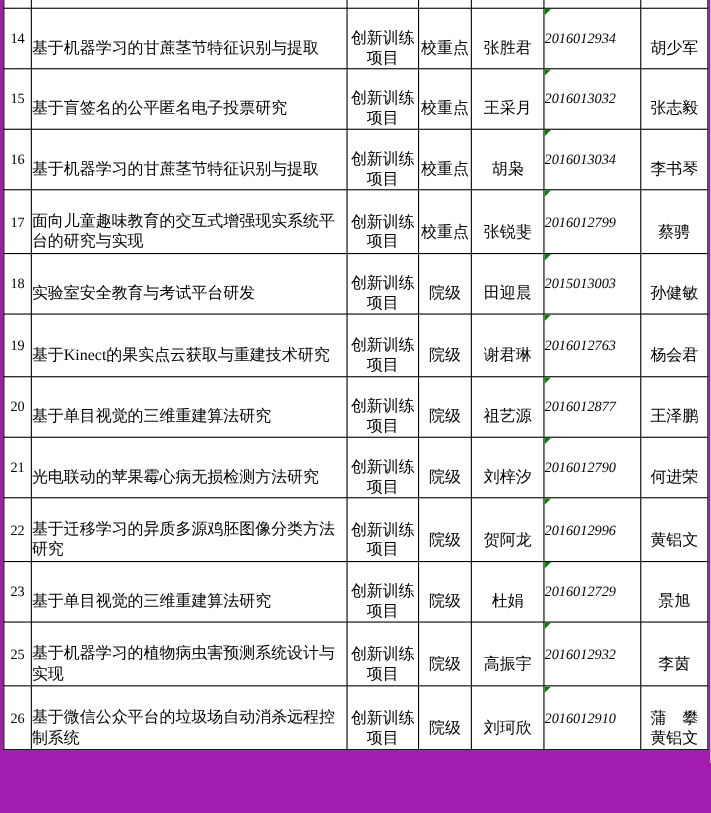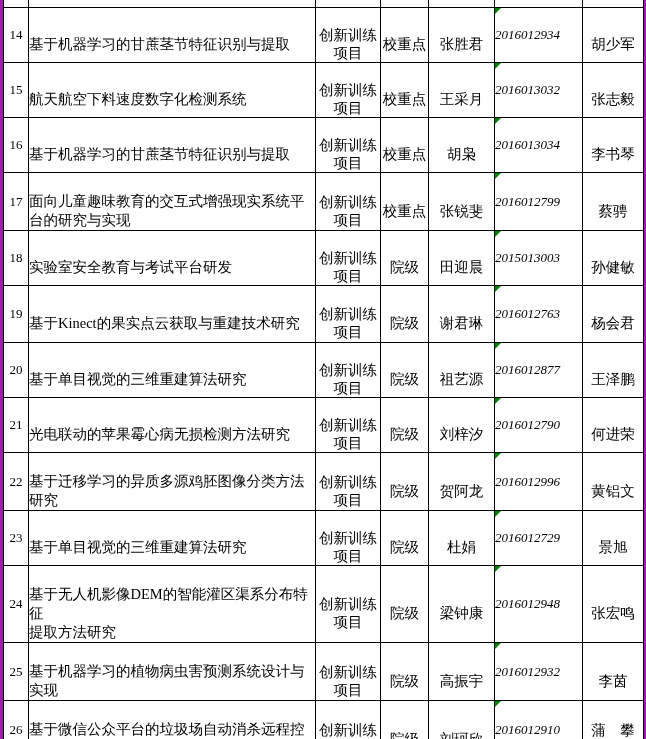--- a/index.html
+++ b/index.html
@@ -112,21 +112,21 @@
     </td>
     <td class="c-advisor">
       <span>胡少军</span>
     </td>
   </tr>
         <tr style="height: 48px;">
     <td class="c-no">
       <span>15</span>
     </td>
     <td class="c-title">
-      <span>航天航空下料速度数字化检测系统</span>
+      <span>基于盲签名的公平匿名电子投票研究</span>
     </td>
     <td class="c-type">
       <span>创新训练
 项目</span>
     </td>
     <td class="c-level">
       <span>校重点</span>
     </td>
     <td class="c-student">
       <span>王采月</span>
@@ -332,46 +332,20 @@
     </td>
     <td class="c-student">
       <span>杜娟</span>
     </td>
     <td class="c-id">
       <span class="tri" style="border-top-color: rgb(0, 130, 0);"></span>
       <span>2016012729</span>
     </td>
     <td class="c-advisor">
       <span>景旭</span>
-    </td>
-  </tr>
-        <tr style="height: 54px;">
-    <td class="c-no">
-      <span>24</span>
-    </td>
-    <td class="c-title">
-      <span>基于无人机影像DEM的智能灌区渠系分布特征
-提取方法研究</span>
-    </td>
-    <td class="c-type">
-      <span>创新训练
-项目</span>
-    </td>
-    <td class="c-level">
-      <span>院级</span>
-    </td>
-    <td class="c-student">
-      <span>梁钟康</span>
-    </td>
-    <td class="c-id">
-      <span class="tri" style="border-top-color: rgb(0, 130, 0);"></span>
-      <span>2016012948</span>
-    </td>
-    <td class="c-advisor">
-      <span>张宏鸣</span>
     </td>
   </tr>
         <tr style="height: 52px;">
     <td class="c-no">
       <span>25</span>
     </td>
     <td class="c-title">
       <span>基于机器学习的植物病虫害预测系统设计与
 实现</span>
     </td>

